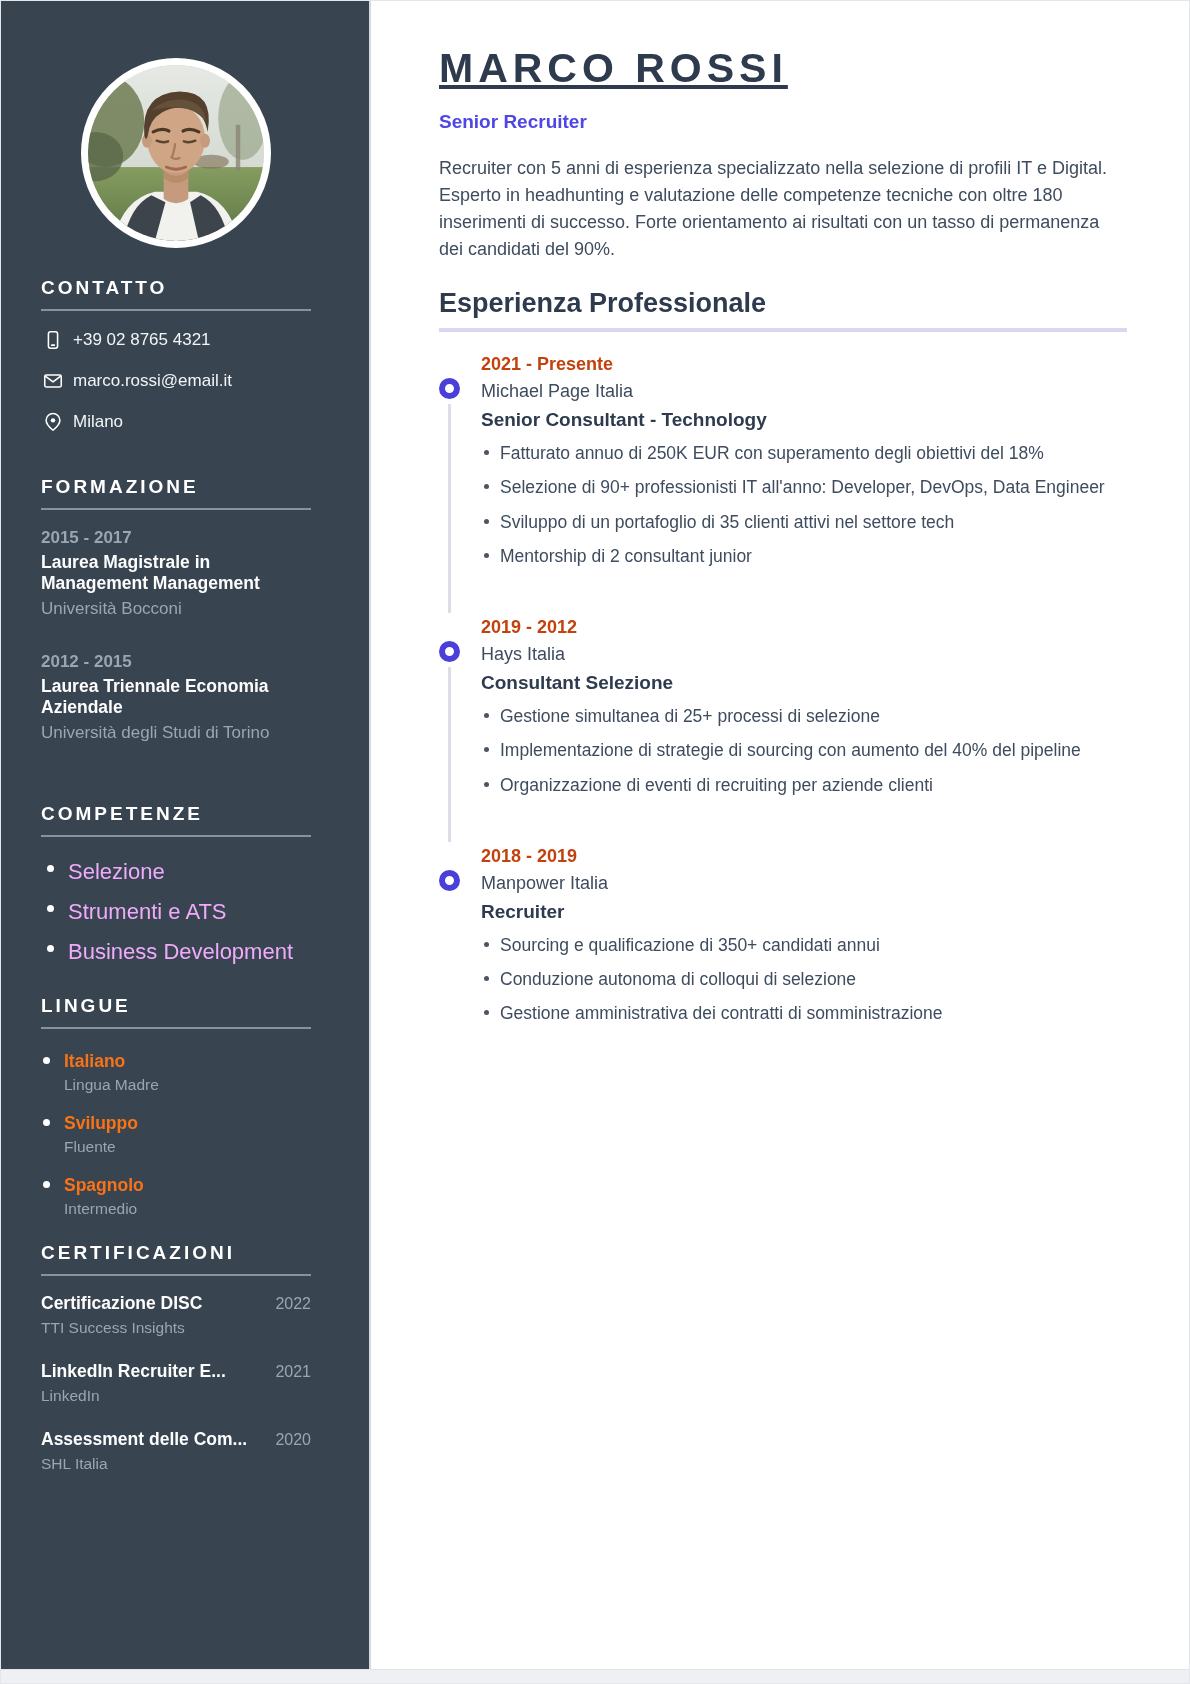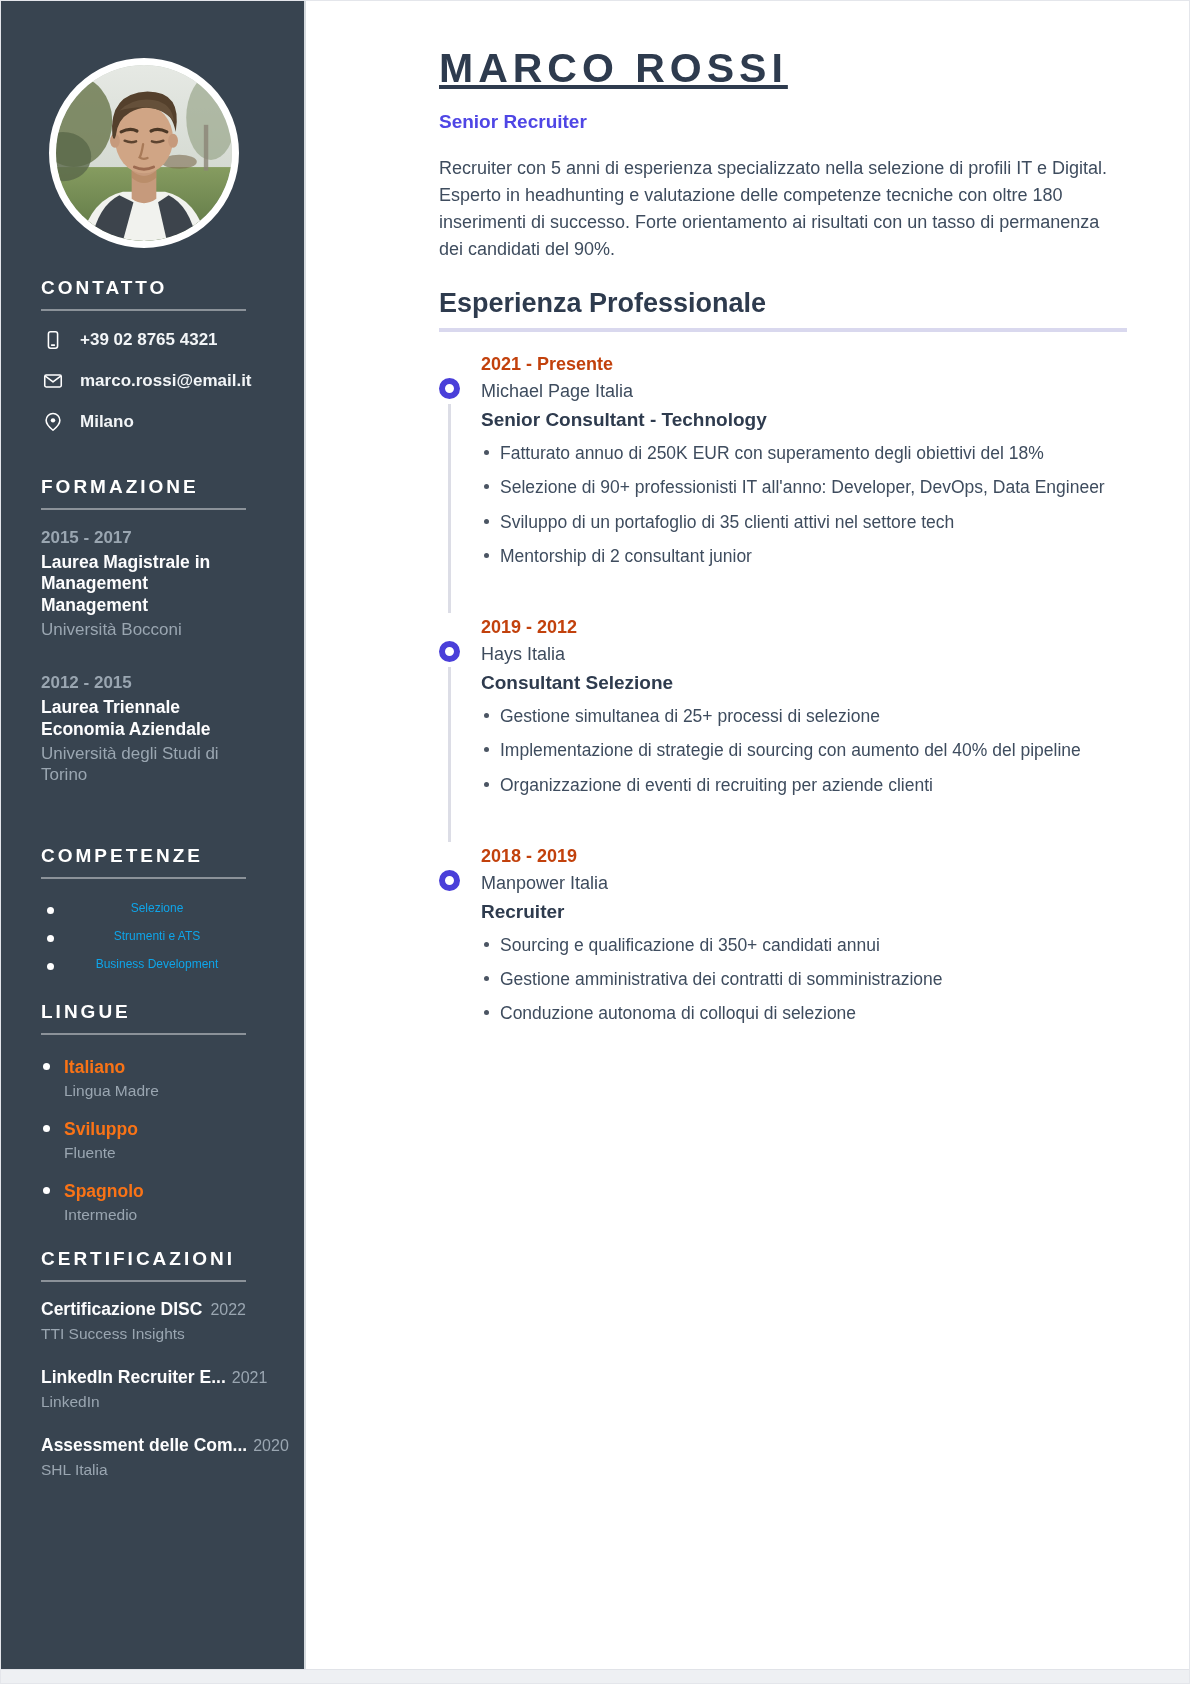--- a/index.html
+++ b/index.html
@@ -5,46 +5,46 @@
   html,body{margin:0;padding:0;background:#ffffff;}
   .page{
     position:relative;width:1190px;height:1684px;background:#ffffff;
     border:1px solid #e4e6eb;box-sizing:border-box;overflow:hidden;
     font-family:"Liberation Sans",sans-serif;color:#3e4c5e;
   }
   
   .bottom-strip{position:absolute;left:0;right:0;bottom:0;height:13px;background:#eef0f3;border-top:1px solid #e1e3e8;}
   
   .sidebar{
-    position:absolute;top:0;left:0;width:305px;height:calc(100% - 13px);
+    position:absolute;top:0;left:0;width:370px;height:calc(100% - 13px);
     background:#384450;box-sizing:border-box;
     padding:0 58px 0 40px;border-right:2px solid #d5dade;color:#f2f5f7;
   }
   .avatar{
     width:176px;height:176px;border-radius:50%;border:7px solid #ffffff;
     margin:57px auto 0;overflow:hidden;background:#cfd6cd;
   }
   .avatar svg{display:block;width:100%;height:100%;}
   .side-section{margin-top:40px;}
   .side-heading{
     font-size:19px;font-weight:700;letter-spacing:3px;color:#ffffff;
   }
   .side-rule{height:2px;background:rgba(255,255,255,.42);margin-top:10px;border:none;}
   
-  .contact-row{display:flex;align-items:center;gap:15px;margin-top:17px;font-size:17px;color:#f2f5f7;font-weight:bold;}
+  .contact-row{display:flex;align-items:center;gap:8px;margin-top:17px;font-size:17px;color:#f2f5f7;}
   .contact-row .cicon{width:24px;height:24px;flex:0 0 auto;display:flex;align-items:center;justify-content:center;}
   .cicon svg{width:22px;height:22px;stroke:#ffffff;fill:none;stroke-width:1.7;stroke-linecap:round;stroke-linejoin:round;}
   
   .edu-item{margin-top:18px;margin-bottom:33px;}
   .edu-period{font-size:17px;color:#9aa6b1;font-weight:600;}
   .edu-title{font-size:17.5px;font-weight:700;color:#fdfdfe;line-height:1.22;margin-top:4px;}
   .edu-school{font-size:17px;color:#9aa6b1;line-height:1.25;margin-top:3px;}
   
   .skill-list{list-style:none;margin:22px 0 0;padding:0;}
-  .skill-list li{position:relative;padding-left:27px;margin-bottom:14px;font-size:12px;color:#0ea5e9;text-align:center;}
+  .skill-list li{position:relative;padding-left:27px;margin-bottom:14px;font-size:22px;color:#f0abfc;}
   .skill-list li::before{content:'';position:absolute;left:6px;top:6px;width:7px;height:7px;border-radius:50%;background:#ffffff;}
   
   .lang-list{list-style:none;margin:22px 0 0;padding:0;}
   .lang-list li{position:relative;padding-left:23px;margin-bottom:19px;}
   .lang-list li::before{content:'';position:absolute;left:2px;top:6px;width:7px;height:7px;border-radius:50%;background:#ffffff;}
   .lang-name{font-size:17.5px;font-weight:700;color:#f97316;}
   .lang-level{font-size:15.5px;color:#9aa6b1;margin-top:4px;}
   
   .cert-item{margin-top:17px;margin-bottom:24px;}
   .cert-row{display:flex;justify-content:space-between;align-items:baseline;}
@@ -276,22 +276,22 @@
         </ul>
       </div>
 
       <div class="xp-item">
         <span class="xp-marker"></span>
         <div class="xp-period">2018 - 2019</div>
         <div class="xp-company">Manpower Italia</div>
         <div class="xp-title">Recruiter</div>
         <ul class="xp-bullets">
           <li>Sourcing e qualificazione di 350+ candidati annui</li>
+          <li>Conduzione autonoma di colloqui di selezione</li>
           <li>Gestione amministrativa dei contratti di somministrazione</li>
-          <li>Conduzione autonoma di colloqui di selezione</li>
         </ul>
       </div>
 
     </div>
   </main>
 
   <div class="bottom-strip"></div>
 </div>
 
 </body></html>

